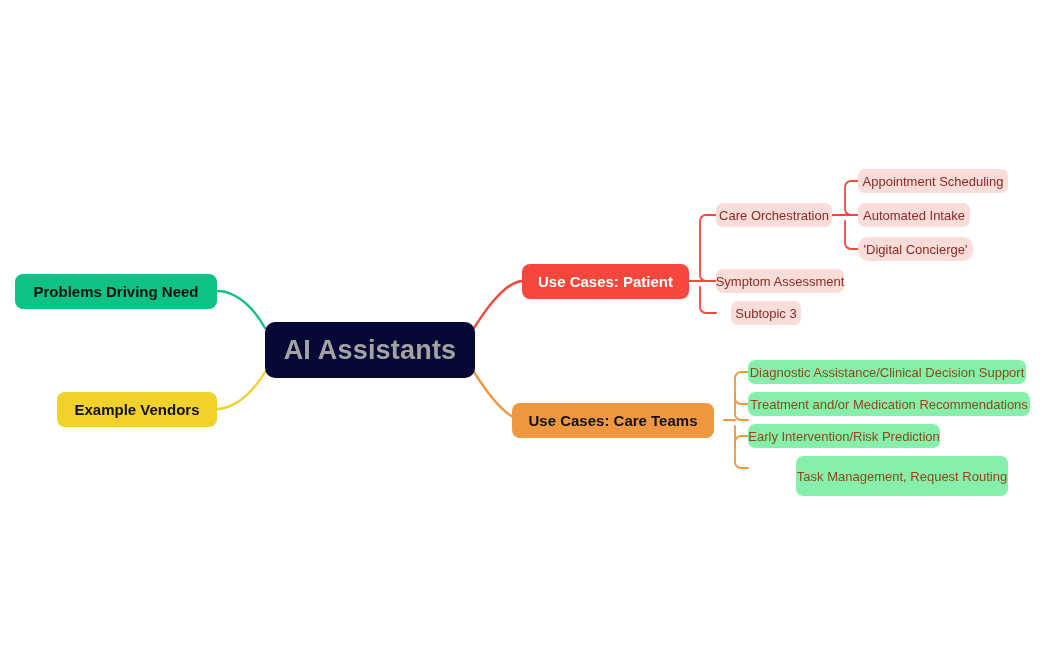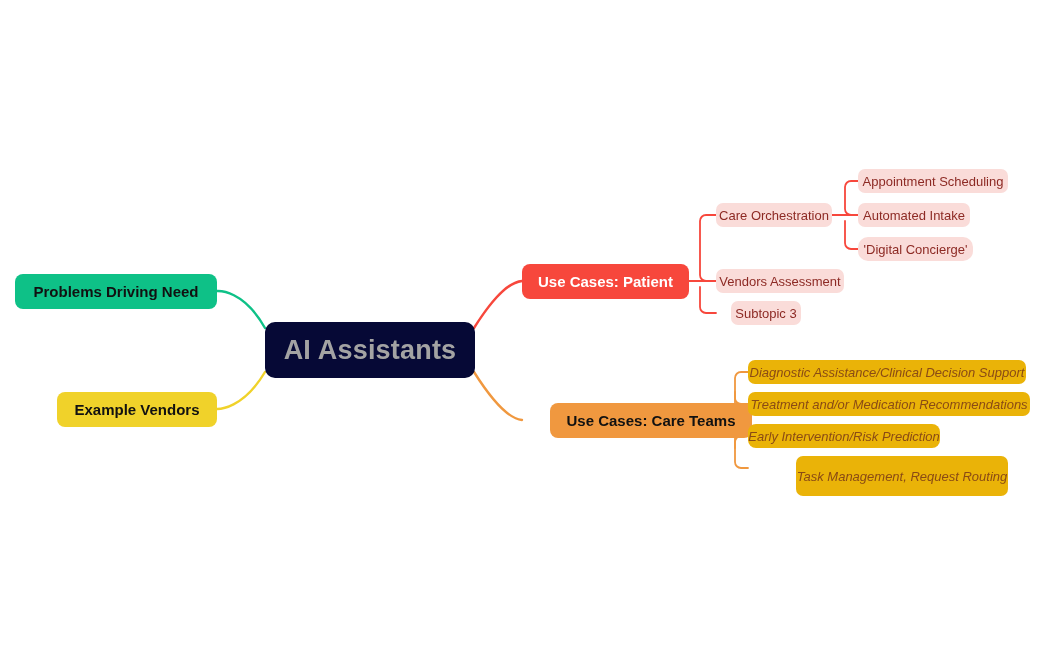--- a/index.html
+++ b/index.html
@@ -23,21 +23,21 @@
     border-radius:8px;font-size:15px;font-weight:700;padding:0 16px;
   }
   .node-green{background:#0ec187;color:#111111;}
   .node-yellow{background:#f0d22a;color:#111111;}
   .node-red{background:#f7473c;color:#ffffff;}
   .node-orange{background:#f0983f;color:#111111;}
   .node-l2,.node-l3{
     border-radius:7px;font-size:13px;font-weight:400;padding:0 9px;
   }
   .leaf-pink{background:#fadcd9;color:#8d2a24;}
-  .leaf-peach{background:#eab308;color:#8a4b15;font-style:italic;}
+  .leaf-peach{background:#86efac;color:#8a4b15;}
 </style>
 </head>
 <body>
 
 <div id="canvas">
 
   <svg class="links" viewBox="0 0 1048 650" xmlns="http://www.w3.org/2000/svg" fill="none">
 
     <path d="M265 328 C 243 289, 218 291, 217 291" stroke="#0ec187" stroke-width="2.4" stroke-linecap="round"></path>
 
@@ -97,40 +97,40 @@
 
   <div class="node node-l3 leaf-pink" style="left:858px;top:203px;width:112px;height:24px;">
     <span>Automated Intake</span>
   </div>
 
   <div class="node node-l3 leaf-pink" style="left:858px;top:237px;width:115px;height:24px;border-radius:10px;">
     <span>'Digital Concierge'</span>
   </div>
 
   <div class="node node-l2 leaf-pink" style="left:716px;top:269px;width:128px;height:24px;">
-    <span>Vendors Assessment</span>
+    <span>Symptom Assessment</span>
   </div>
 
   <div class="node node-l2 leaf-pink" style="left:716px;top:301px;width:70px;height:24px;margin-left:15px;">
     <span>Subtopic 3</span>
   </div>
 
-  <div class="node node-l1 node-orange" style="left:550px;top:403px;width:202px;height:35px;">
+  <div class="node node-l1 node-orange" style="left:512px;top:403px;width:202px;height:35px;">
     <span>Use Cases: Care Teams</span>
   </div>
 
   <div class="node node-l2 leaf-peach" style="left:748px;top:360px;width:278px;height:24px;">
     <span>Diagnostic Assistance/Clinical Decision Support</span>
   </div>
 
   <div class="node node-l2 leaf-peach" style="left:748px;top:392px;width:282px;height:24px;">
     <span>Treatment and/or Medication Recommendations</span>
   </div>
 
-  <div class="node node-l2 leaf-peach" style="left:748px;top:424px;width:192px;height:24px;border-radius:8px;">
+  <div class="node node-l2 leaf-peach" style="left:748px;top:424px;width:192px;height:24px;">
     <span>Early Intervention/Risk Prediction</span>
   </div>
 
   <div class="node node-l2 leaf-peach" style="left:748px;top:456px;width:212px;height:40px;margin-left:48px;">
     <span>Task Management, Request Routing</span>
   </div>
 
 </div>
 
 </body></html>

